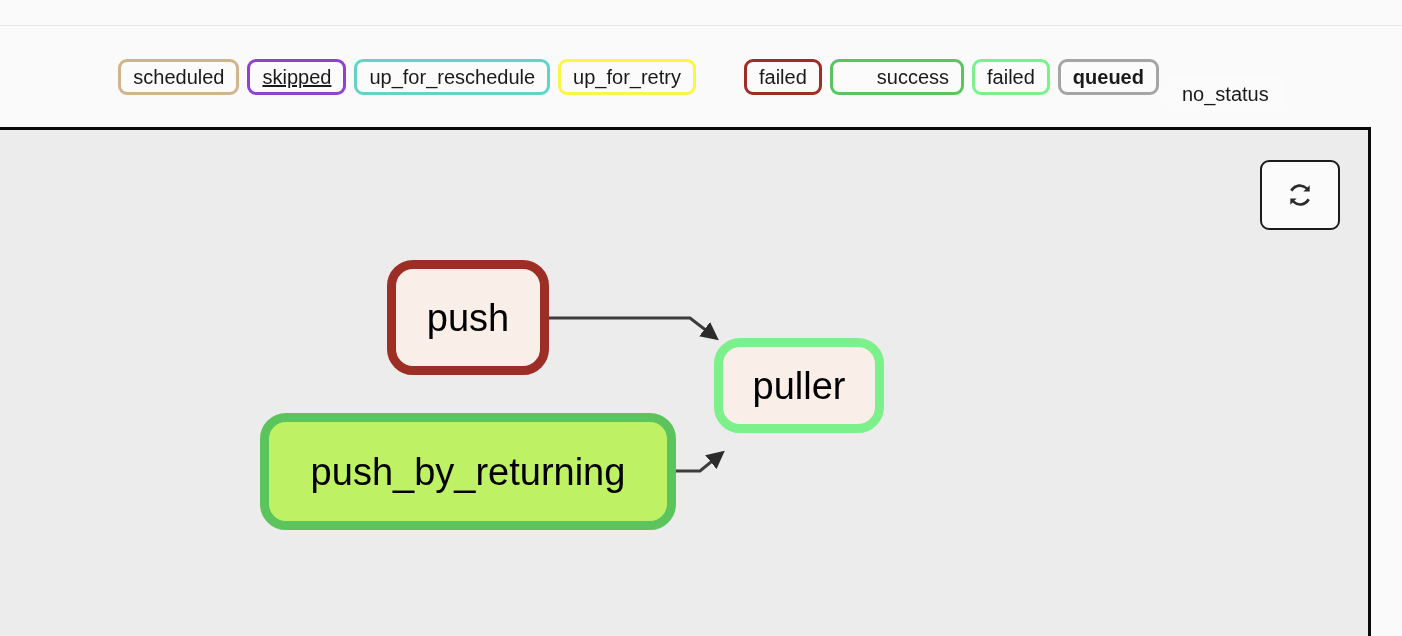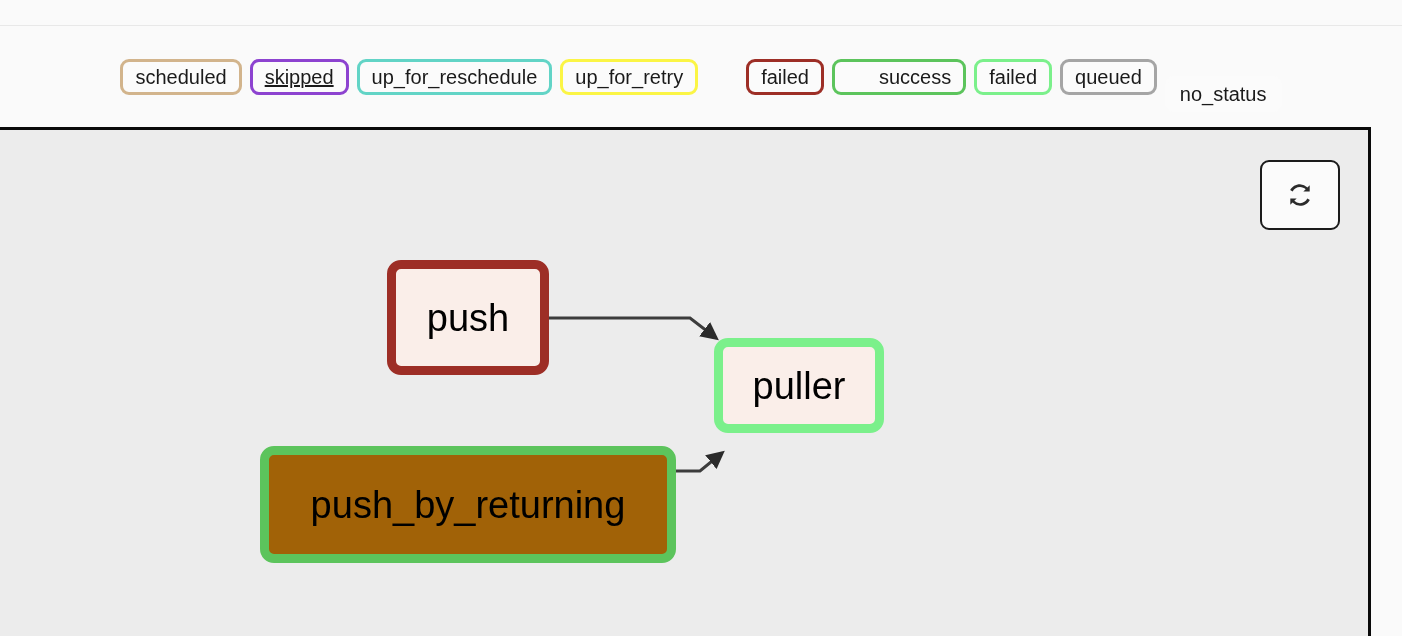--- a/index.html
+++ b/index.html
@@ -100,21 +100,21 @@
     pointer-events: none;
   }
 
   .node {
     position: absolute;
     display: flex;
     align-items: center;
     justify-content: center;
     background: #faeee9;
     border-style: solid;
-    border-radius: 14px;
+    border-radius: 26px;
     color: #000000;
     font-size: 38px;
     line-height: 1;
     white-space: nowrap;
     cursor: pointer;
     user-select: none;
   }
   .node-label { pointer-events: none; }
 
   #node-push            { left: 387px; top: 130px; width: 162px; height: 115px; border-width: 9px;  }
@@ -144,21 +144,21 @@
       </div>
       <div class="legend-badge" style="border-color: rgb(157, 46, 38); margin-left: 40px;">
         <span>failed</span>
       </div>
       <div class="legend-badge" style="border-color: rgb(92, 196, 92); padding-left: 44px;">
         <span>success</span>
       </div>
       <div class="legend-badge" style="border-color: rgb(123, 240, 139);">
         <span>failed</span>
       </div>
-      <div class="legend-badge" style="border-color: rgb(165, 165, 165);">
+      <div class="legend-badge" style="border-color: rgb(165, 165, 165); font-weight: bold;">
         <span>queued</span>
       </div>
       <div class="legend-badge" style="border-color: rgb(251, 251, 251); margin-top: 33px;">
         <span>no_status</span>
       </div>
     </div>
 
   <div class="graph-panel">
 
     <button class="refresh-button">
@@ -179,21 +179,21 @@
         </marker>
       </defs>
       <polyline points="549,188 690,188 716,208" fill="none" stroke="#3c3c3c" stroke-width="3" marker-end="url(#arrow)"></polyline>
       <polyline points="676,341 700,341 722,323" fill="none" stroke="#3c3c3c" stroke-width="3" marker-end="url(#arrow)"></polyline>
     </svg>
 
     <div class="node" id="node-push" style="border-color: rgb(157, 46, 38); background: rgb(250, 238, 233);">
       <span class="node-label">push</span>
     </div>
 
-    <div class="node" id="node-push-by-ret" style="border-color: rgb(92, 196, 92); background: #a16207; margin-top: 33px;">
+    <div class="node" id="node-push-by-ret" style="border-color: rgb(92, 196, 92); background: #bef264;">
       <span class="node-label">push_by_returning</span>
     </div>
 
     <div class="node" id="node-puller" style="border-color: rgb(123, 240, 139); background: rgb(250, 238, 233);">
       <span class="node-label">puller</span>
     </div>
 
   </div>
 </div>
 

